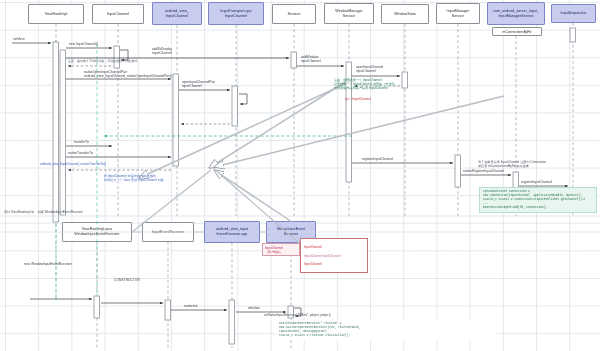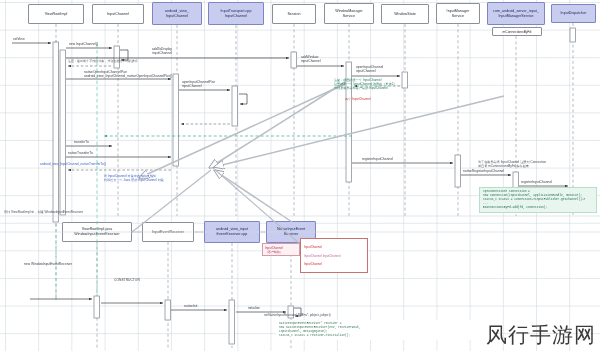--- a/index.html
+++ b/index.html
@@ -374,15 +374,14 @@
 
   <div class="redbox" style="left:300px; top:238px; width:68px;">
     <div>InputChannel</div>
     <div class="sub">InputChannel InputChannel</div>
     <div>InputChannel</div>
   </div>
 
   <div class="pinkbox" style="left:262px; top:243px; width:38px;">InputChannel
 （客户端的）</div>
 
-  <div class="watermark">风行手游网</div>
 
 </div>
 
 </body></html>

